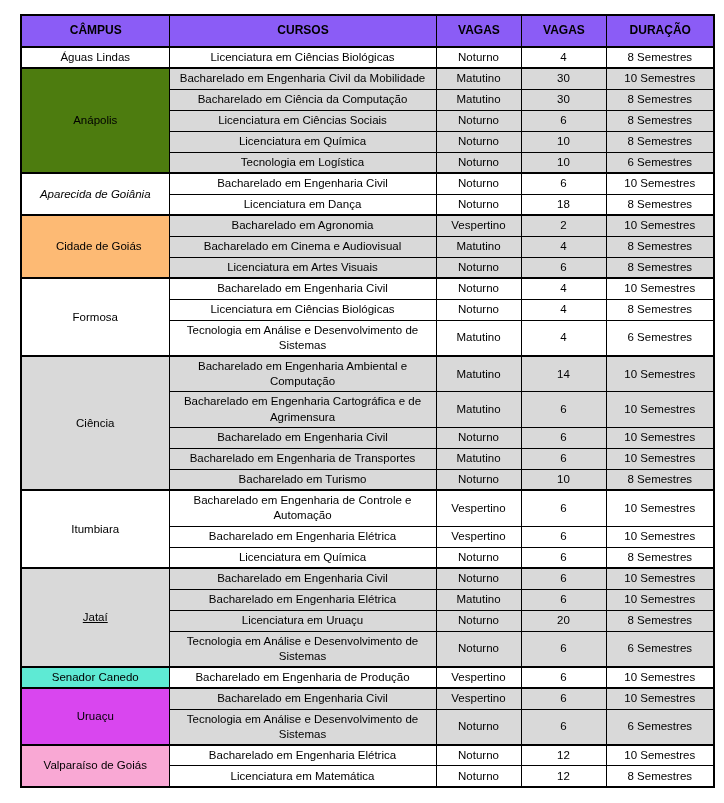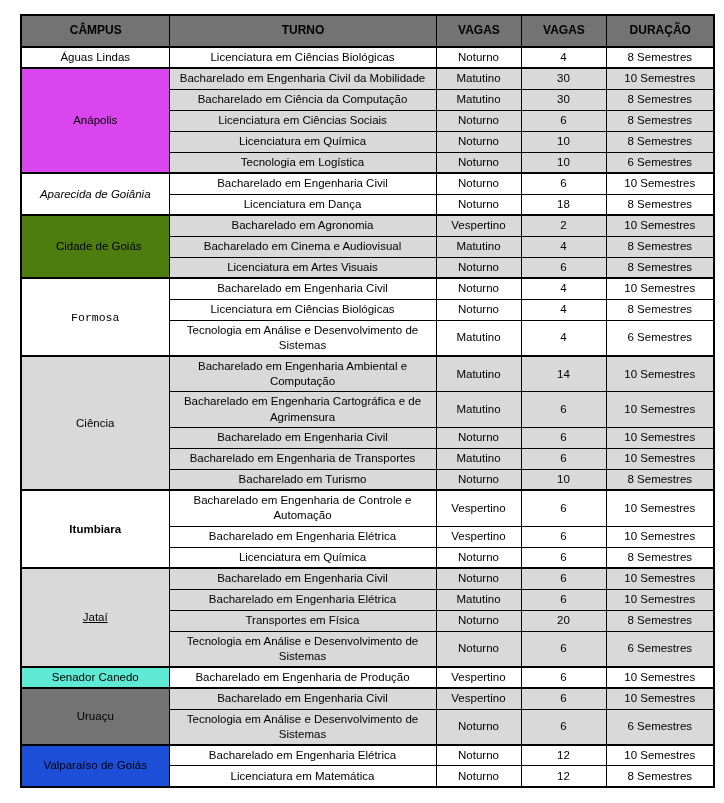--- a/index.html
+++ b/index.html
@@ -31,21 +31,21 @@
     vertical-align: middle;
     padding: 2px 5px;
     font-size: 11.5px;
     line-height: 1.32;
     overflow: hidden;
   }
   table.courses thead th {
     height: 32px;
     font-weight: bold;
     font-size: 12px;
-    background: #737373;
+    background: #8b5cf6;
     border-bottom: 2px solid #000000;
     padding-left: 6px;
   }
   table.courses tbody tr { height: 21px; }
   tr.group-start td { border-top: 2px solid #000000; }
   td.campus-cell { background: #ffffff; }
   tr.shaded td { background: #d9d9d9; }
   tr.plain td { background: #ffffff; margin-top: 32px; }
 </style>
 </head>
@@ -55,36 +55,36 @@
   <colgroup>
     <col style="width:148px">
     <col style="width:267px">
     <col style="width:85px">
     <col style="width:85px">
     <col style="width:108px">
   </colgroup>
   <thead>
     <tr>
       <th>CÂMPUS</th>
-      <th>TURNO</th>
+      <th>CURSOS</th>
       <th>VAGAS</th>
       <th>VAGAS</th>
       <th>DURAÇÃO</th>
     </tr>
   </thead>
   <tbody id="table-body">
       <tr class="plain group-start">
         <td rowspan="1" class="campus-cell" style="background: rgb(255, 255, 255);">Águas Lindas</td>
         <td>Licenciatura em Ciências Biológicas</td>
         <td>Noturno</td>
         <td>4</td>
         <td>8 Semestres</td>
       </tr>
       <tr class="shaded group-start">
-        <td rowspan="5" class="campus-cell" style="background: #d946ef;">Anápolis</td>
+        <td rowspan="5" class="campus-cell" style="background: #4d7c0f;">Anápolis</td>
         <td>Bacharelado em Engenharia Civil da Mobilidade</td>
         <td>Matutino</td>
         <td>30</td>
         <td>10 Semestres</td>
       </tr>
       <tr class="shaded">
         <td>Bacharelado em Ciência da Computação</td>
         <td>Matutino</td>
         <td>30</td>
         <td>8 Semestres</td>
@@ -114,40 +114,40 @@
         <td>6</td>
         <td>10 Semestres</td>
       </tr>
       <tr class="plain">
         <td>Licenciatura em Dança</td>
         <td>Noturno</td>
         <td>18</td>
         <td>8 Semestres</td>
       </tr>
       <tr class="shaded group-start">
-        <td rowspan="3" class="campus-cell" style="background: #4d7c0f; padding-left: 12px;">Cidade de Goiás</td>
+        <td rowspan="3" class="campus-cell" style="background: #fdba74; padding-left: 12px;">Cidade de Goiás</td>
         <td>Bacharelado em Agronomia</td>
         <td>Vespertino</td>
         <td>2</td>
         <td>10 Semestres</td>
       </tr>
       <tr class="shaded">
         <td>Bacharelado em Cinema e Audiovisual</td>
         <td>Matutino</td>
         <td>4</td>
         <td>8 Semestres</td>
       </tr>
       <tr class="shaded">
         <td>Licenciatura em Artes Visuais</td>
         <td>Noturno</td>
         <td>6</td>
         <td>8 Semestres</td>
       </tr>
       <tr class="plain group-start">
-        <td rowspan="3" class="campus-cell" style="background: rgb(255, 255, 255); font-family: Liberation Mono, monospace;">Formosa</td>
+        <td rowspan="3" class="campus-cell" style="background: rgb(255, 255, 255);">Formosa</td>
         <td>Bacharelado em Engenharia Civil</td>
         <td>Noturno</td>
         <td>4</td>
         <td>10 Semestres</td>
       </tr>
       <tr class="plain">
         <td>Licenciatura em Ciências Biológicas</td>
         <td>Noturno</td>
         <td>4</td>
         <td>8 Semestres</td>
@@ -183,21 +183,21 @@
         <td>6</td>
         <td>10 Semestres</td>
       </tr>
       <tr class="shaded">
         <td>Bacharelado em Turismo</td>
         <td>Noturno</td>
         <td>10</td>
         <td>8 Semestres</td>
       </tr>
       <tr class="plain group-start">
-        <td rowspan="3" class="campus-cell" style="background: rgb(255, 255, 255); font-weight: bold;">Itumbiara</td>
+        <td rowspan="3" class="campus-cell" style="background: rgb(255, 255, 255);">Itumbiara</td>
         <td>Bacharelado em Engenharia de Controle e Automação</td>
         <td>Vespertino</td>
         <td>6</td>
         <td>10 Semestres</td>
       </tr>
       <tr class="plain">
         <td>Bacharelado em Engenharia Elétrica</td>
         <td>Vespertino</td>
         <td>6</td>
         <td>10 Semestres</td>
@@ -215,53 +215,53 @@
         <td>6</td>
         <td>10 Semestres</td>
       </tr>
       <tr class="shaded">
         <td>Bacharelado em Engenharia Elétrica</td>
         <td>Matutino</td>
         <td>6</td>
         <td>10 Semestres</td>
       </tr>
       <tr class="shaded">
-        <td>Transportes em Física</td>
+        <td>Licenciatura em Uruaçu</td>
         <td>Noturno</td>
         <td>20</td>
         <td>8 Semestres</td>
       </tr>
       <tr class="shaded">
         <td>Tecnologia em Análise e Desenvolvimento de Sistemas</td>
         <td>Noturno</td>
         <td>6</td>
         <td>6 Semestres</td>
       </tr>
       <tr class="plain group-start">
         <td rowspan="1" class="campus-cell" style="background: #5eead4;">Senador Canedo</td>
         <td>Bacharelado em Engenharia de Produção</td>
         <td>Vespertino</td>
         <td>6</td>
         <td>10 Semestres</td>
       </tr>
       <tr class="shaded group-start">
-        <td rowspan="2" class="campus-cell" style="background: #737373;">Uruaçu</td>
+        <td rowspan="2" class="campus-cell" style="background: #d946ef;">Uruaçu</td>
         <td>Bacharelado em Engenharia Civil</td>
         <td>Vespertino</td>
         <td>6</td>
         <td>10 Semestres</td>
       </tr>
       <tr class="shaded">
         <td>Tecnologia em Análise e Desenvolvimento de Sistemas</td>
         <td>Noturno</td>
         <td>6</td>
         <td>6 Semestres</td>
       </tr>
       <tr class="plain group-start">
-        <td rowspan="2" class="campus-cell" style="background: #1d4ed8;">Valparaíso de Goiás</td>
+        <td rowspan="2" class="campus-cell" style="background: #f9a8d4;">Valparaíso de Goiás</td>
         <td>Bacharelado em Engenharia Elétrica</td>
         <td>Noturno</td>
         <td>12</td>
         <td>10 Semestres</td>
       </tr>
       <tr class="plain">
         <td>Licenciatura em Matemática</td>
         <td>Noturno</td>
         <td>12</td>
         <td>8 Semestres</td>

